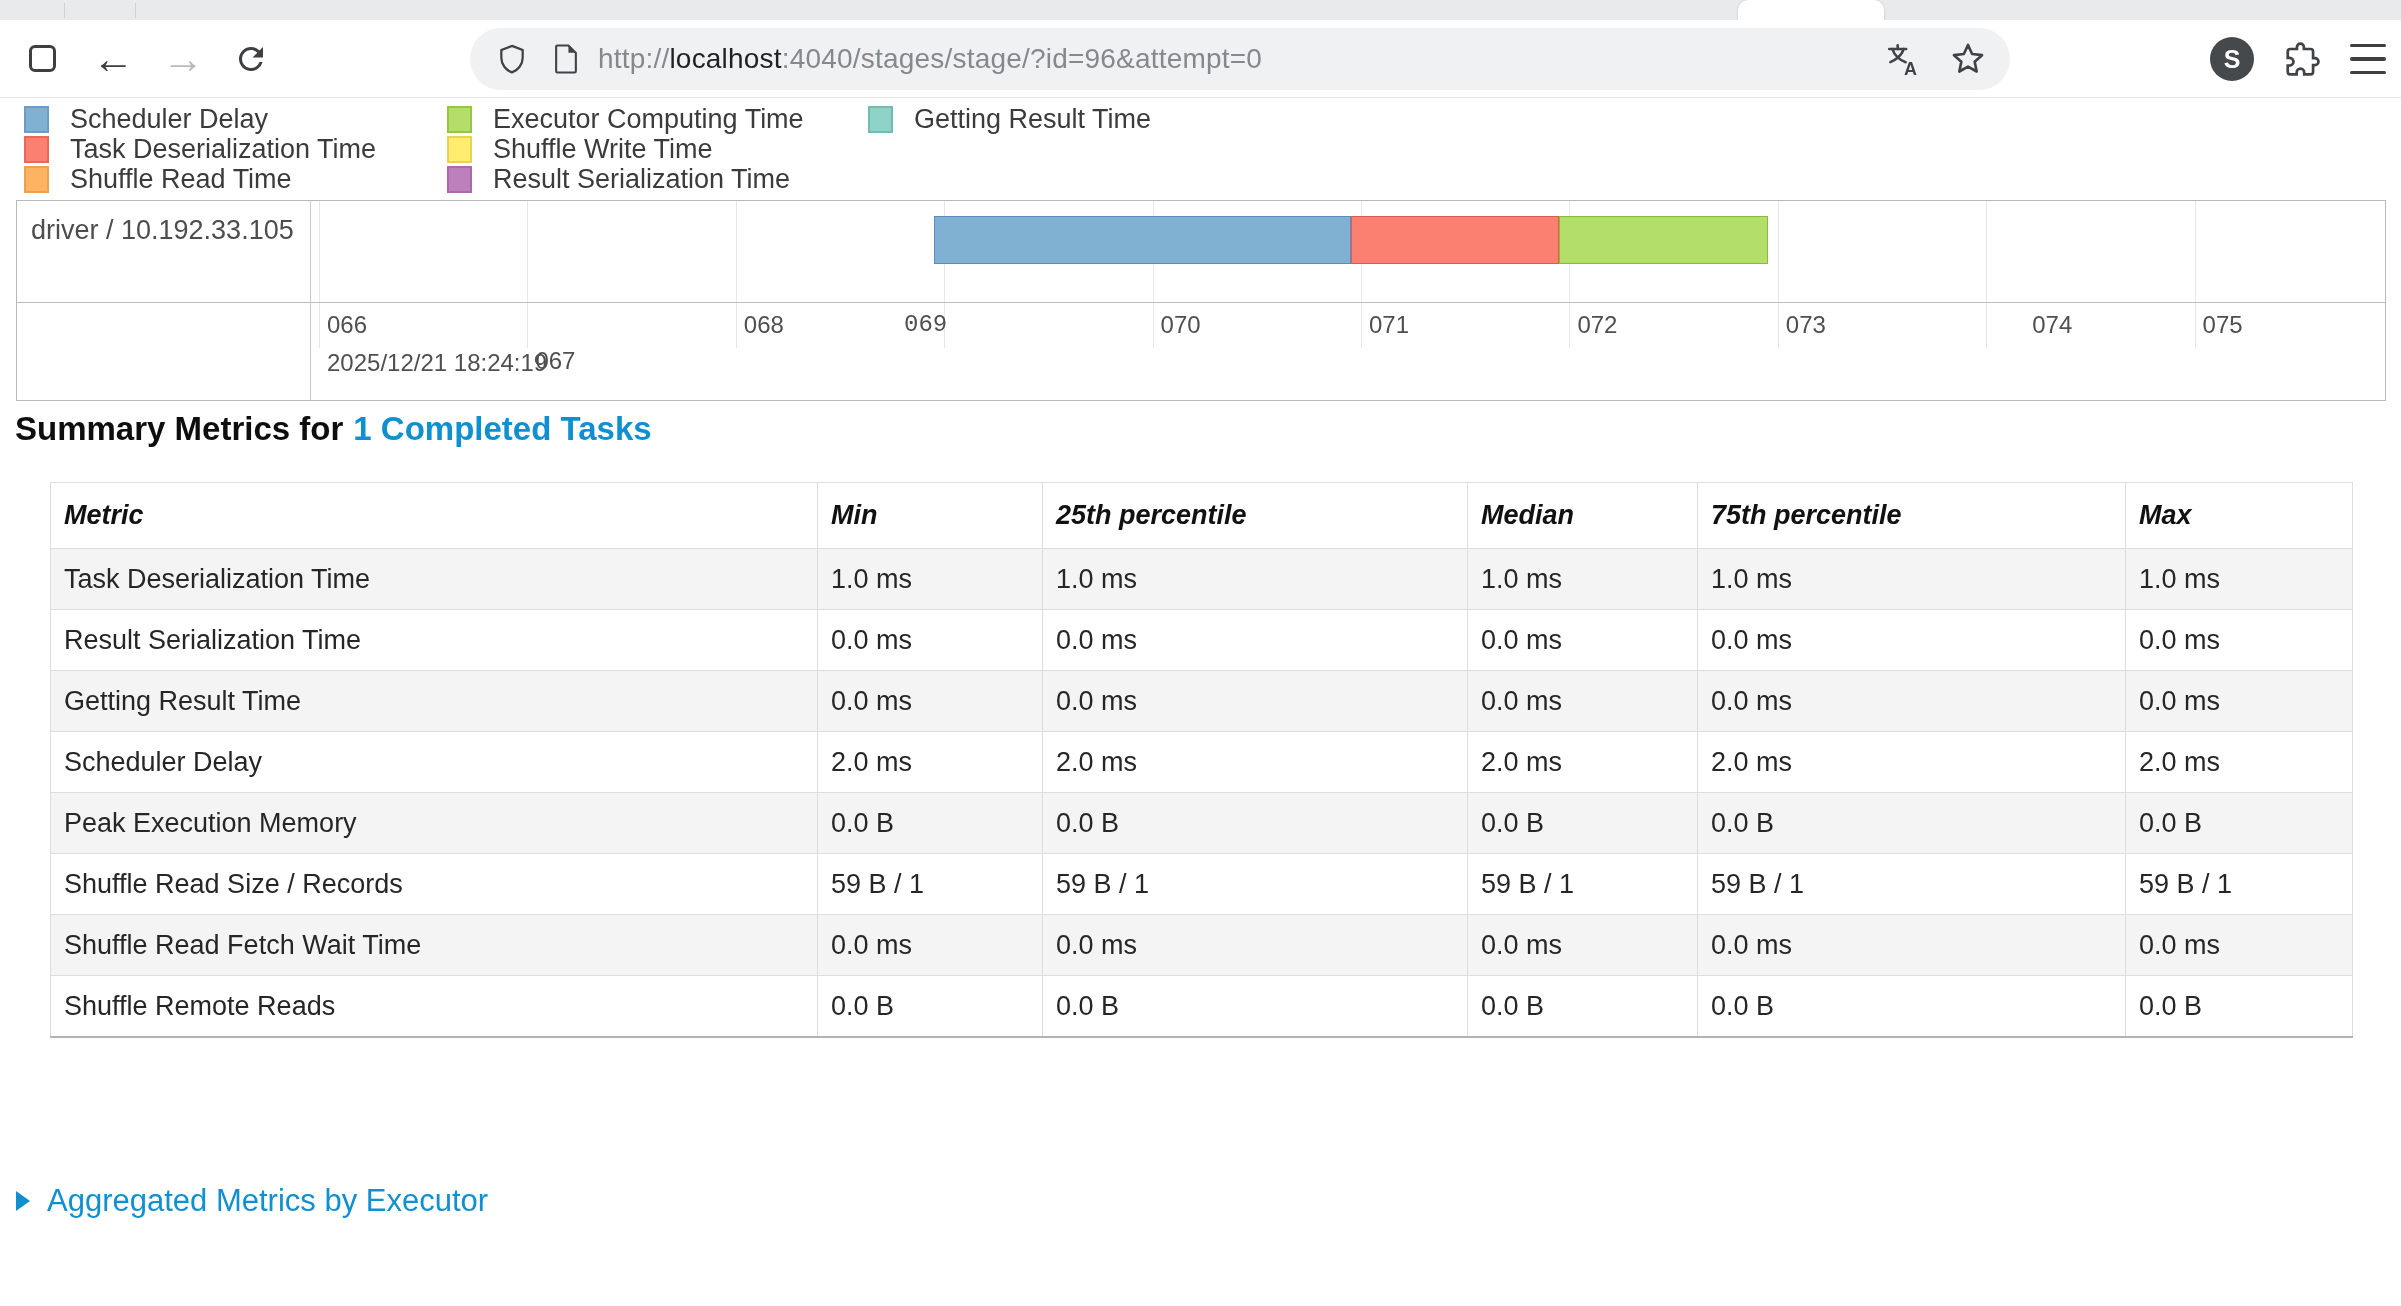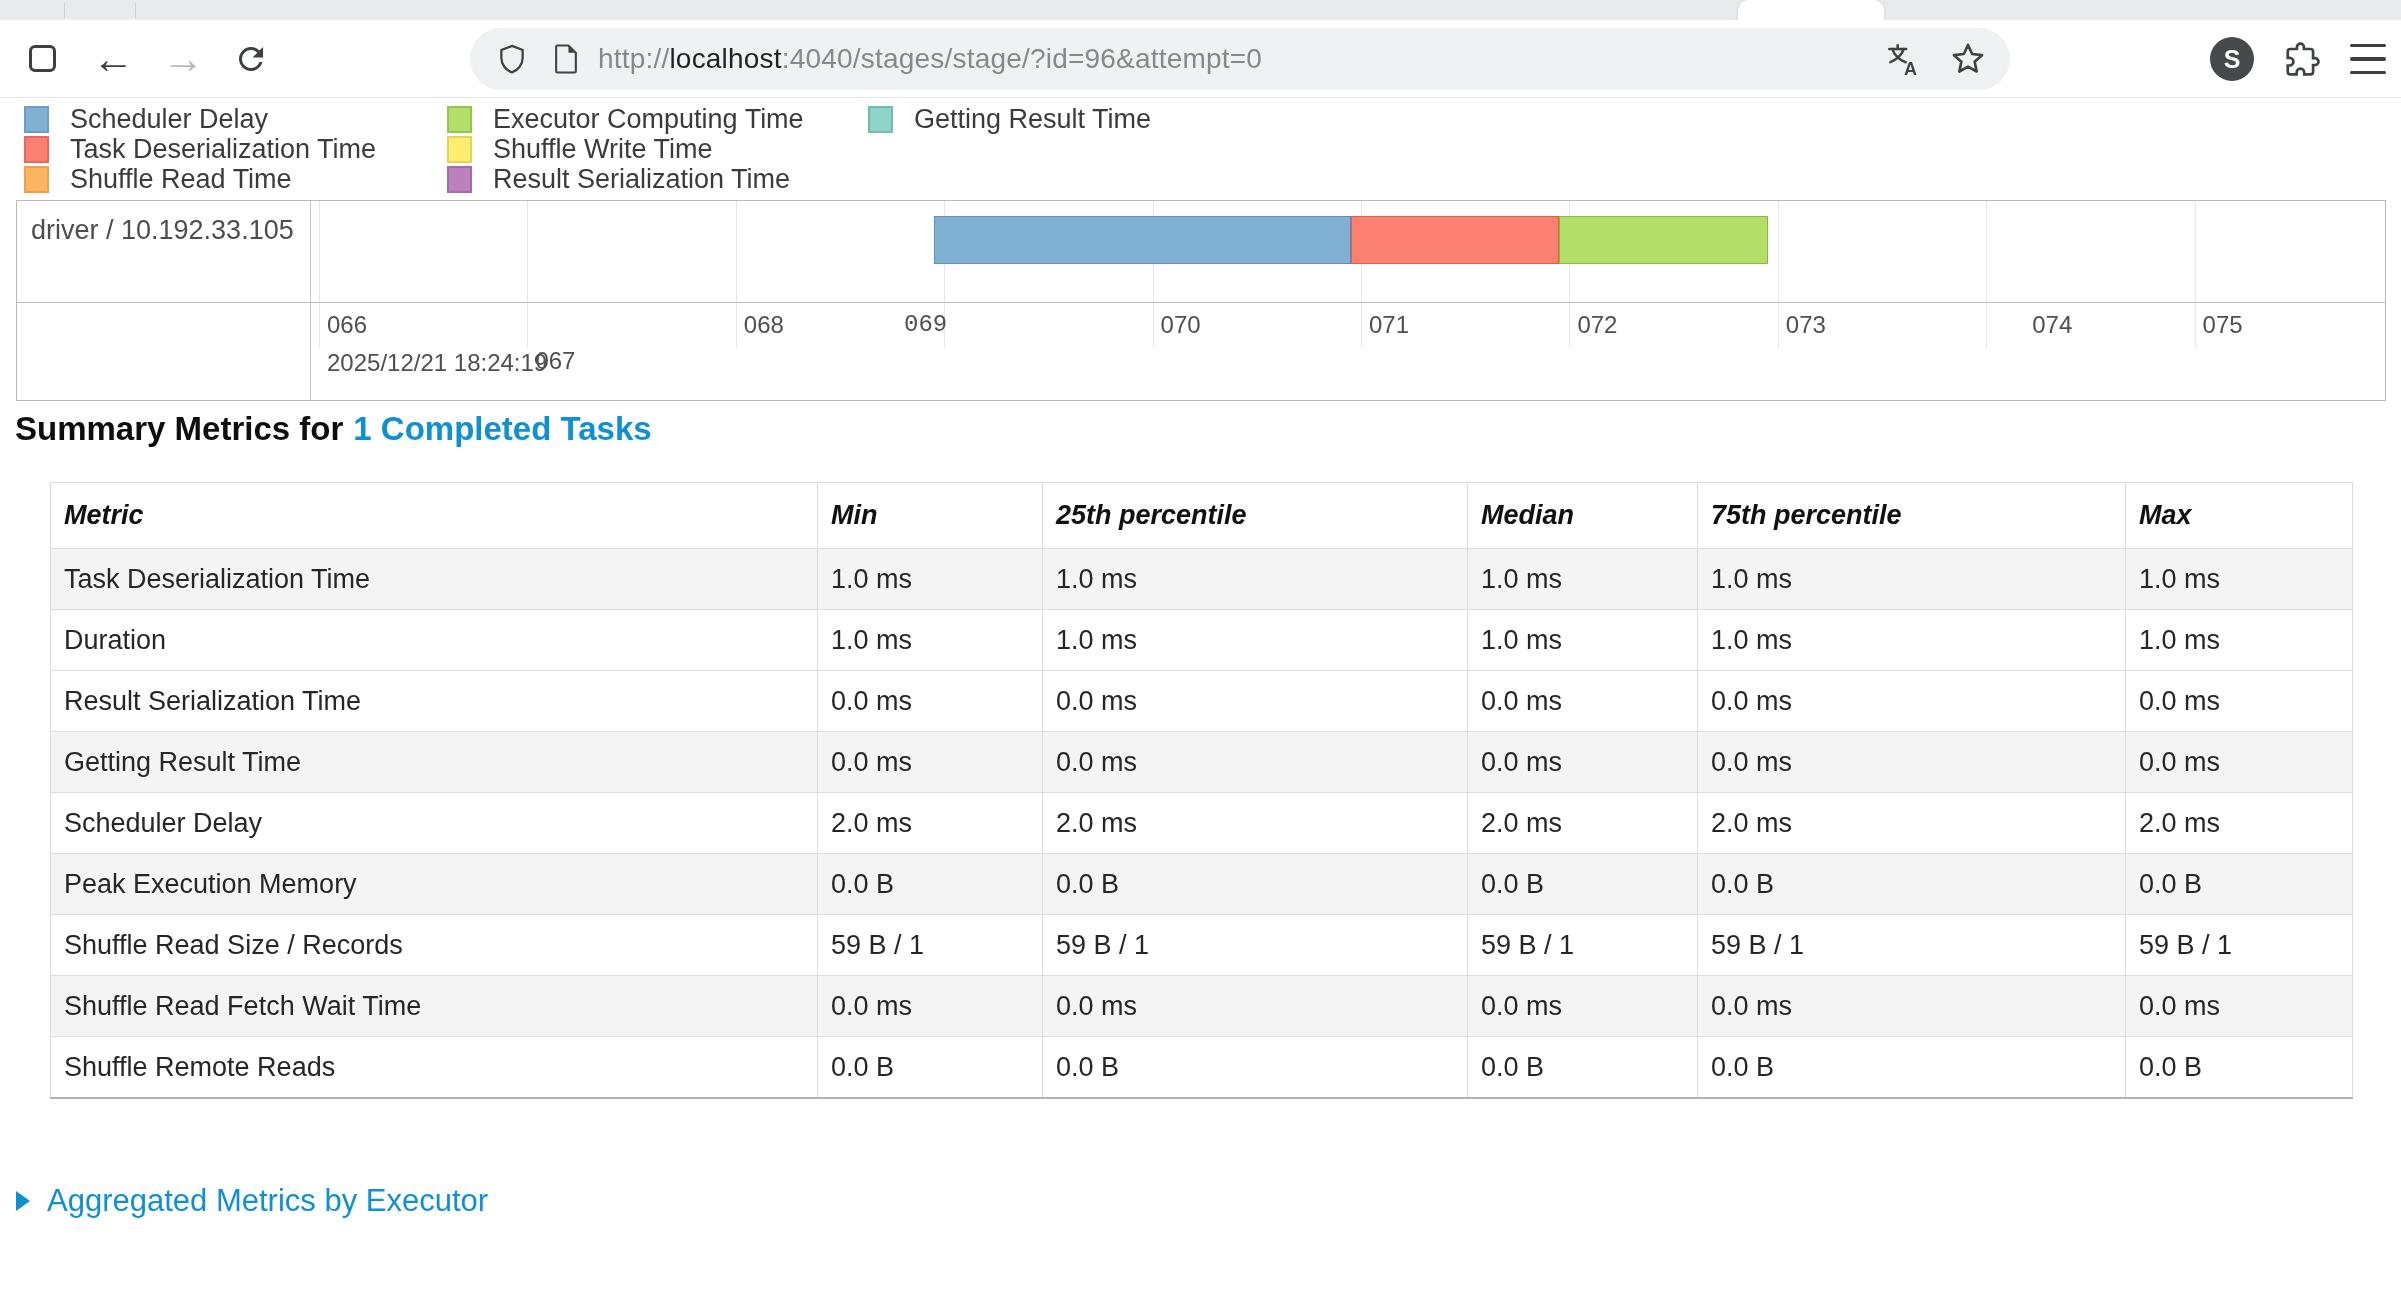--- a/index.html
+++ b/index.html
@@ -228,28 +228,20 @@
     <tbody id="mt-body">
         <tr class="stripe">
           <td>Task Deserialization Time</td>
           <td>1.0 ms</td>
           <td>1.0 ms</td>
           <td>1.0 ms</td>
           <td>1.0 ms</td>
           <td>1.0 ms</td>
         </tr>
         <tr>
-          <td>Duration</td>
-          <td>1.0 ms</td>
-          <td>1.0 ms</td>
-          <td>1.0 ms</td>
-          <td>1.0 ms</td>
-          <td>1.0 ms</td>
-        </tr>
-        <tr>
           <td>Result Serialization Time</td>
           <td>0.0 ms</td>
           <td>0.0 ms</td>
           <td>0.0 ms</td>
           <td>0.0 ms</td>
           <td>0.0 ms</td>
         </tr>
         <tr class="stripe">
           <td>Getting Result Time</td>
           <td>0.0 ms</td>

